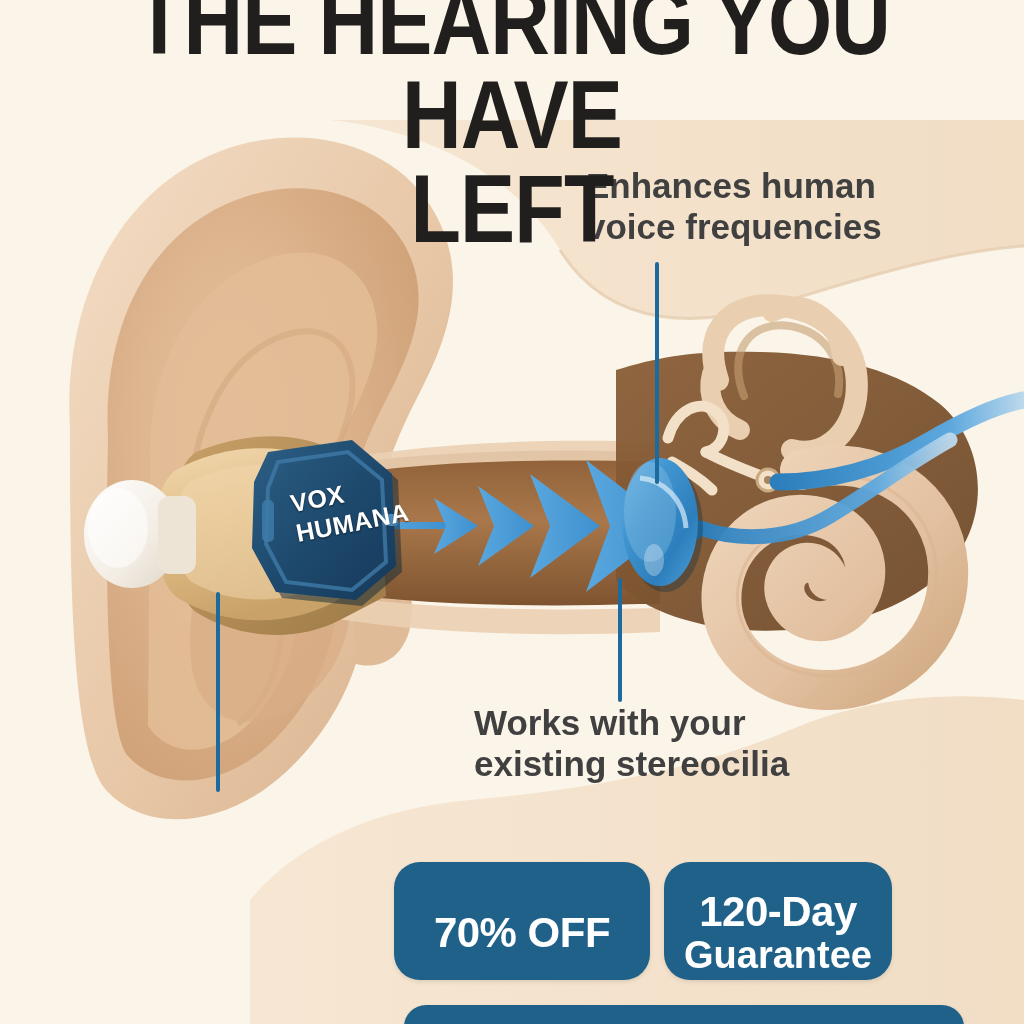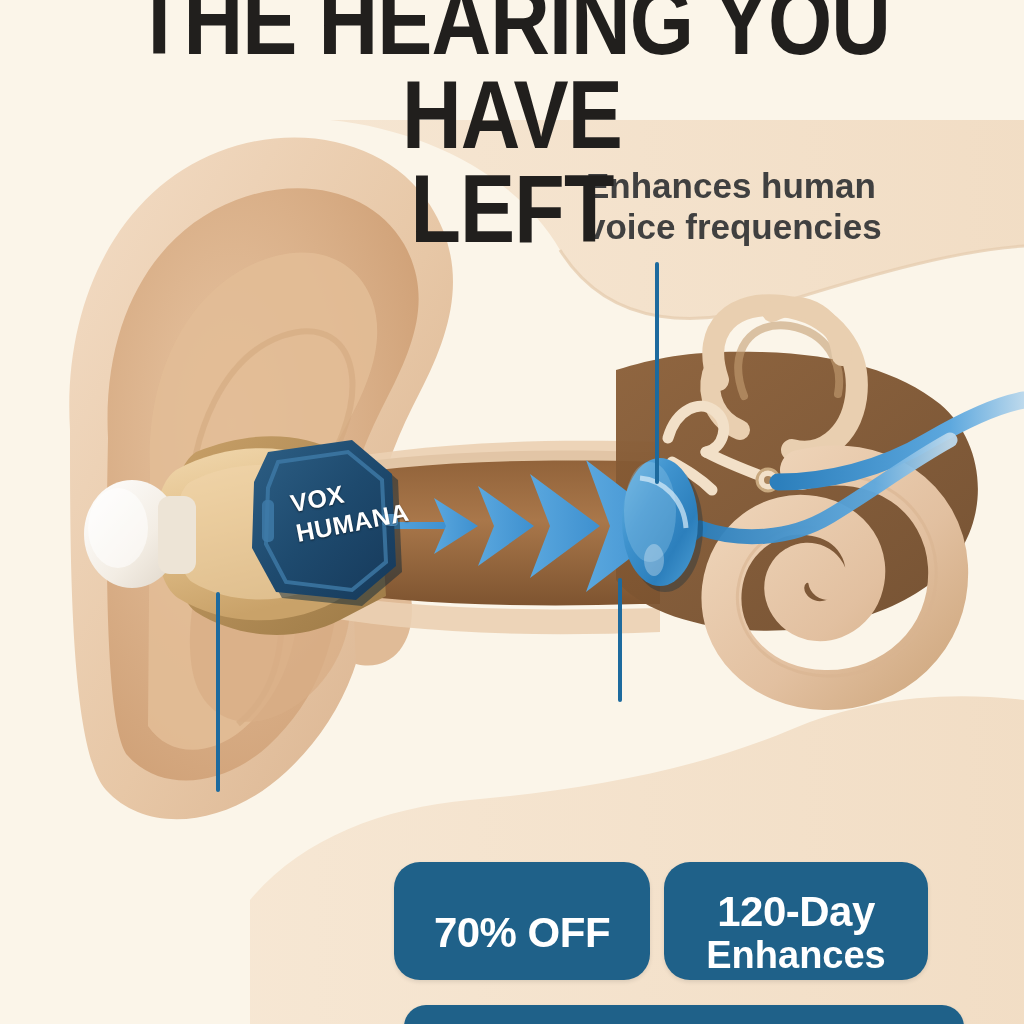--- a/index.html
+++ b/index.html
@@ -56,21 +56,21 @@
   .badge {
     position:absolute;
     background:#1F6189;
     border-radius:26px;
     color:#FFFFFF;
     text-align:center;
     display:flex; flex-direction:column; align-items:center; justify-content:center;
     box-shadow:0 2px 4px rgba(0,0,0,0.10);
   }
   .badge-1 { left:394px; top:0px;  width:256px; height:118px; }
-  .badge-2 { left:664px; top:0px;  width:264px; height:118px;text-align:center; }
+  .badge-2 { left:664px; top:0px;  width:228px; height:118px;text-align:center; }
   .badge-3 { left:404px; top:143px; width:560px; height:90px; border-radius:22px; }
   .b-line1 { font-size:42px; font-weight:bold; letter-spacing:-0.5px; line-height:1.05;margin-top:24px; }
   .b-line2 { font-size:38px; font-weight:400;  letter-spacing:0px;    line-height:1.12; }
   .b-line2.strong { font-weight:bold; }
 
   .devicelabel { position:absolute; z-index:26; }
 </style>
 </head>
 <body>
 
@@ -296,30 +296,32 @@
 
   <h1 class="headline">THE HEARING YOU HAVE
 LEFT</h1>
 
   <div class="leader ld-enhances"></div>
   <div class="leader ld-works"></div>
   <div class="leader ld-filters"></div>
 
   <div class="callout c-enhances">Enhances human
 voice frequencies</div>
+  <div class="callout c-works">Works with your
+existing stereocilia</div>
 
   <div class="badges">
 
     <div class="badge badge-1">
       <div class="b-line1">70% OFF</div>
     </div>
 
     <div class="badge badge-2">
       <div class="b-line1">120-Day</div>
-      <div class="b-line2 strong">Enhances</div>
+      <div class="b-line2 strong">Guarantee</div>
     </div>
 
     <div class="badge badge-3">
       <div class="b-line1"></div>
     </div>
 
   </div>
 
 </div>
 

